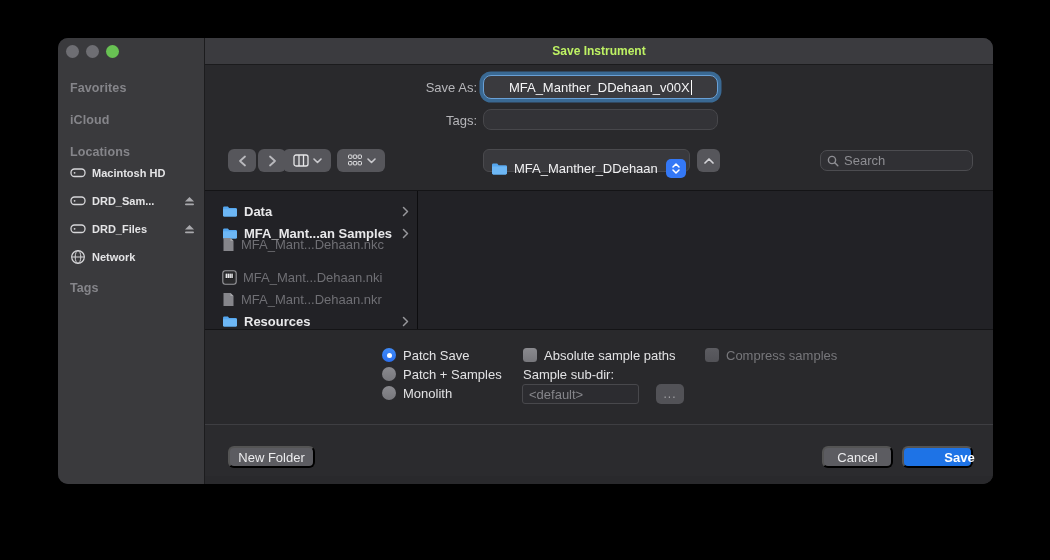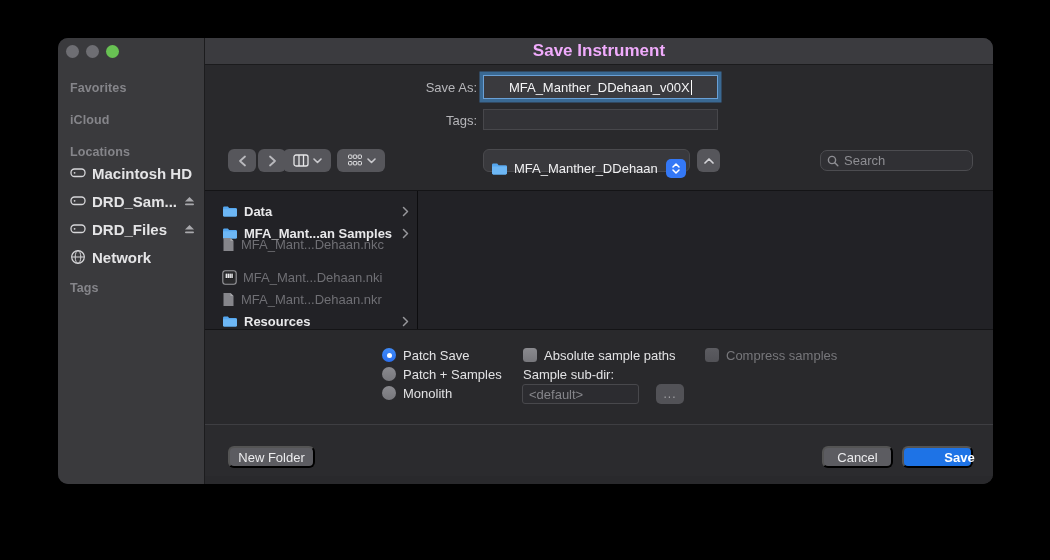--- a/index.html
+++ b/index.html
@@ -12,34 +12,34 @@
     box-shadow:0 20px 50px rgba(0,0,0,.6); }
 
   
   .sidebar { position:relative; width:147px; height:100%; background:#3a3a3d;
     border-right:1px solid #1c1c1e; flex:0 0 147px; }
   .lights { position:absolute; left:8px; top:7px; display:flex; gap:7px; }
   .light { width:13px; height:13px; border-radius:50%; }
   .sb-header { position:absolute; left:12px; font-size:12.5px; font-weight:700;
     color:#85858a; letter-spacing:.1px; }
   .sb-item { position:absolute; left:12px; display:flex; align-items:center;
-    gap:6px; height:20px; color:#e4e4e6; font-size:15px; font-weight:600; width:128px; }
+    gap:6px; height:20px; color:#e4e4e6; font-size:11px; font-weight:600; width:128px; }
   .sb-item .lbl { white-space:nowrap; overflow:hidden; flex:1 1 auto; }
   .sb-item svg { flex:0 0 auto; }
   .eject { flex:0 0 auto; margin-right:2px; }
 
   
   .main { position:relative; flex:1 1 auto; height:100%; background:#29292c; }
   .titlebar { position:absolute; left:0; top:0; right:0; height:27px;
     background:#3b3b3f; border-bottom:1px solid #1b1b1d; display:flex;
     align-items:center; justify-content:center; }
-  .titlebar .title { font-size:17px; font-weight:700; color:#f0abfc; }
+  .titlebar .title { font-size:12px; font-weight:700; color:#bef264; }
 
   .row-label { position:absolute; font-size:13px; color:#b6b6ba; text-align:right; width:80px; }
-  .field { position:absolute; border-radius:0; font-size:13px; }
+  .field { position:absolute; border-radius:8px; font-size:13px; }
   .saveas-field { left:278px; top:37px; width:235px; height:24px; background:#3a3a3e;
     border:1px solid #69a0d6; box-shadow:0 0 0 3.5px rgba(60,112,158,.9);
     display:flex; align-items:center; justify-content:center; color:#f4f4f6; }
   .caret { display:inline-block; width:1.5px; height:15px; background:#fff; margin-left:1px; vertical-align:-3px; }
   .tags-field { left:278px; top:71px; width:235px; height:21px; background:#333337;
     border:1px solid #47474b; }
 
   
   .tbtn { position:absolute; top:111px; height:23px; background:#56565b;
     border-radius:6px; display:flex; align-items:center; justify-content:center; gap:4px; }

